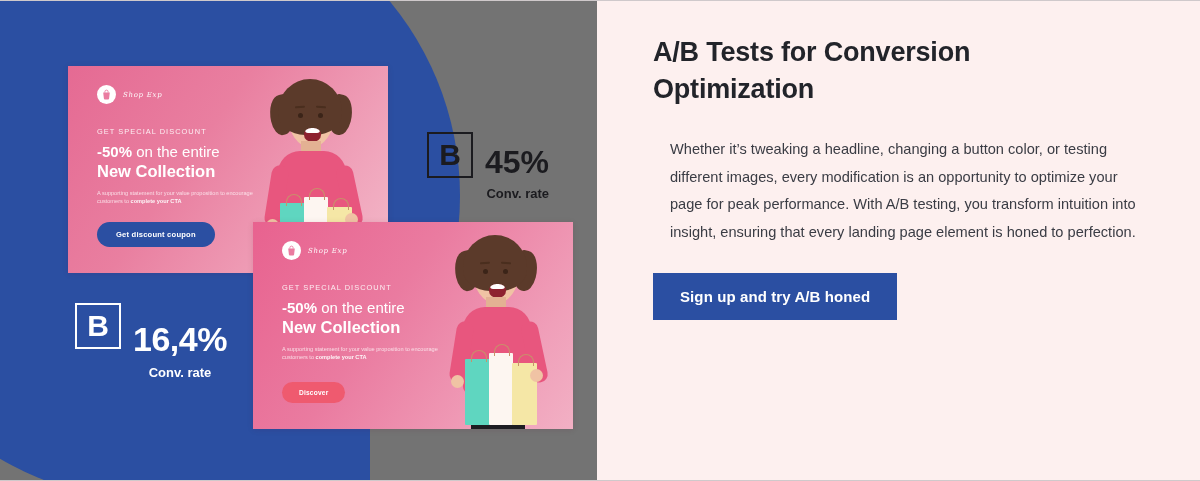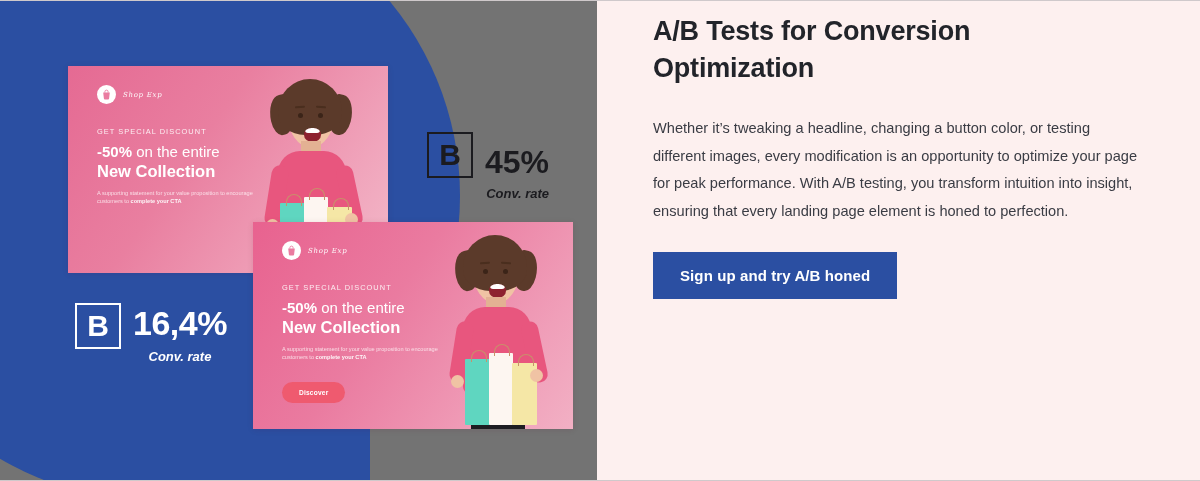--- a/index.html
+++ b/index.html
@@ -283,63 +283,63 @@
   }
   .stat-letter {
     display: flex;
     align-items: center;
     justify-content: center;
     box-sizing: border-box;
     font-weight: 700;
   }
   .stat-right { display: flex; flex-direction: column; }
   .stat-value { font-weight: 700; line-height: 1; }
-  .stat-label { font-weight: 700; font-style: italic; }
+  .stat-label { font-weight: 700; }
 
   .stat.stat-a { left: 427px; top: 131px; }
   .stat.stat-a .stat-letter {
     width: 46px; height: 46px;
     border: 2px solid #1b1b1f;
     color: #1b1b1f;
     font-size: 30px;
   }
   .stat.stat-a .stat-right { margin-left: 12px; align-items: flex-end; }
   .stat.stat-a .stat-value { color: #1b1b1f; font-size: 32px; margin-top: 14px; }
   .stat.stat-a .stat-label { color: #1b1b1f; font-size: 13px; margin-top: 8px; }
 
   .stat.stat-b { left: 75px; top: 302px; }
   .stat.stat-b .stat-letter {
     width: 46px; height: 46px;
     border: 2px solid #ffffff;
     color: #ffffff;
     font-size: 30px;
   }
   .stat.stat-b .stat-right { margin-left: 12px; align-items: center; }
-  .stat.stat-b .stat-value { color: #ffffff; font-size: 34px; margin-top: 3px; letter-spacing: -.5px; }
+  .stat.stat-b .stat-value { color: #ffffff; font-size: 34px; margin-top: 19px; letter-spacing: -.5px; }
   .stat.stat-b .stat-label { color: #ffffff; font-size: 13px; margin-top: 9px; }
 
   
   .right-panel {
     position: absolute;
     left: 597px; top: 0;
     width: 603px; height: 481px;
     background: #fdf0ef;
     box-sizing: border-box;
-    padding: 12px 62px 0 56px;
+    padding: 33px 62px 0 56px;
   }
   .headline {
     margin: 0;
     color: #22242a;
     font-size: 27px;
     line-height: 37px;
     font-weight: 700;
     letter-spacing: -.2px;
   }
   .body-copy {
-    margin: 28px 0 0 0;
+    margin: 28px 0 0 17px;
     color: #3a3c44;
     font-size: 14.6px;
     line-height: 27.5px;
     font-weight: 400;
     max-width: 490px;
   }
   .fine-copy {
     margin: 24px 0 0 0;
     color: #9c8f8f;
     font-size: 11.6px;
@@ -386,20 +386,21 @@
 
       <div class="card-headline">
         <b>-50%</b><span> on the entire</span>
       </div>
       <div class="card-headline-2">New Collection</div>
 
       <div class="card-support">
         <span>A supporting statement for your value proposition to encourage customers to </span><b>complete your CTA</b>
       </div>
 
+      <button class="card-cta cta-blue">Get discount coupon</button>
 
       <div class="model">
         <div class="m-hair-side"></div>
           <div class="m-hair-side r"></div>
         <div class="m-face"></div>
         <div class="m-hair"></div>
         <div class="m-brow l"></div>
           <div class="m-brow r"></div>
         <div class="m-eye l"></div>
           <div class="m-eye r"></div>

